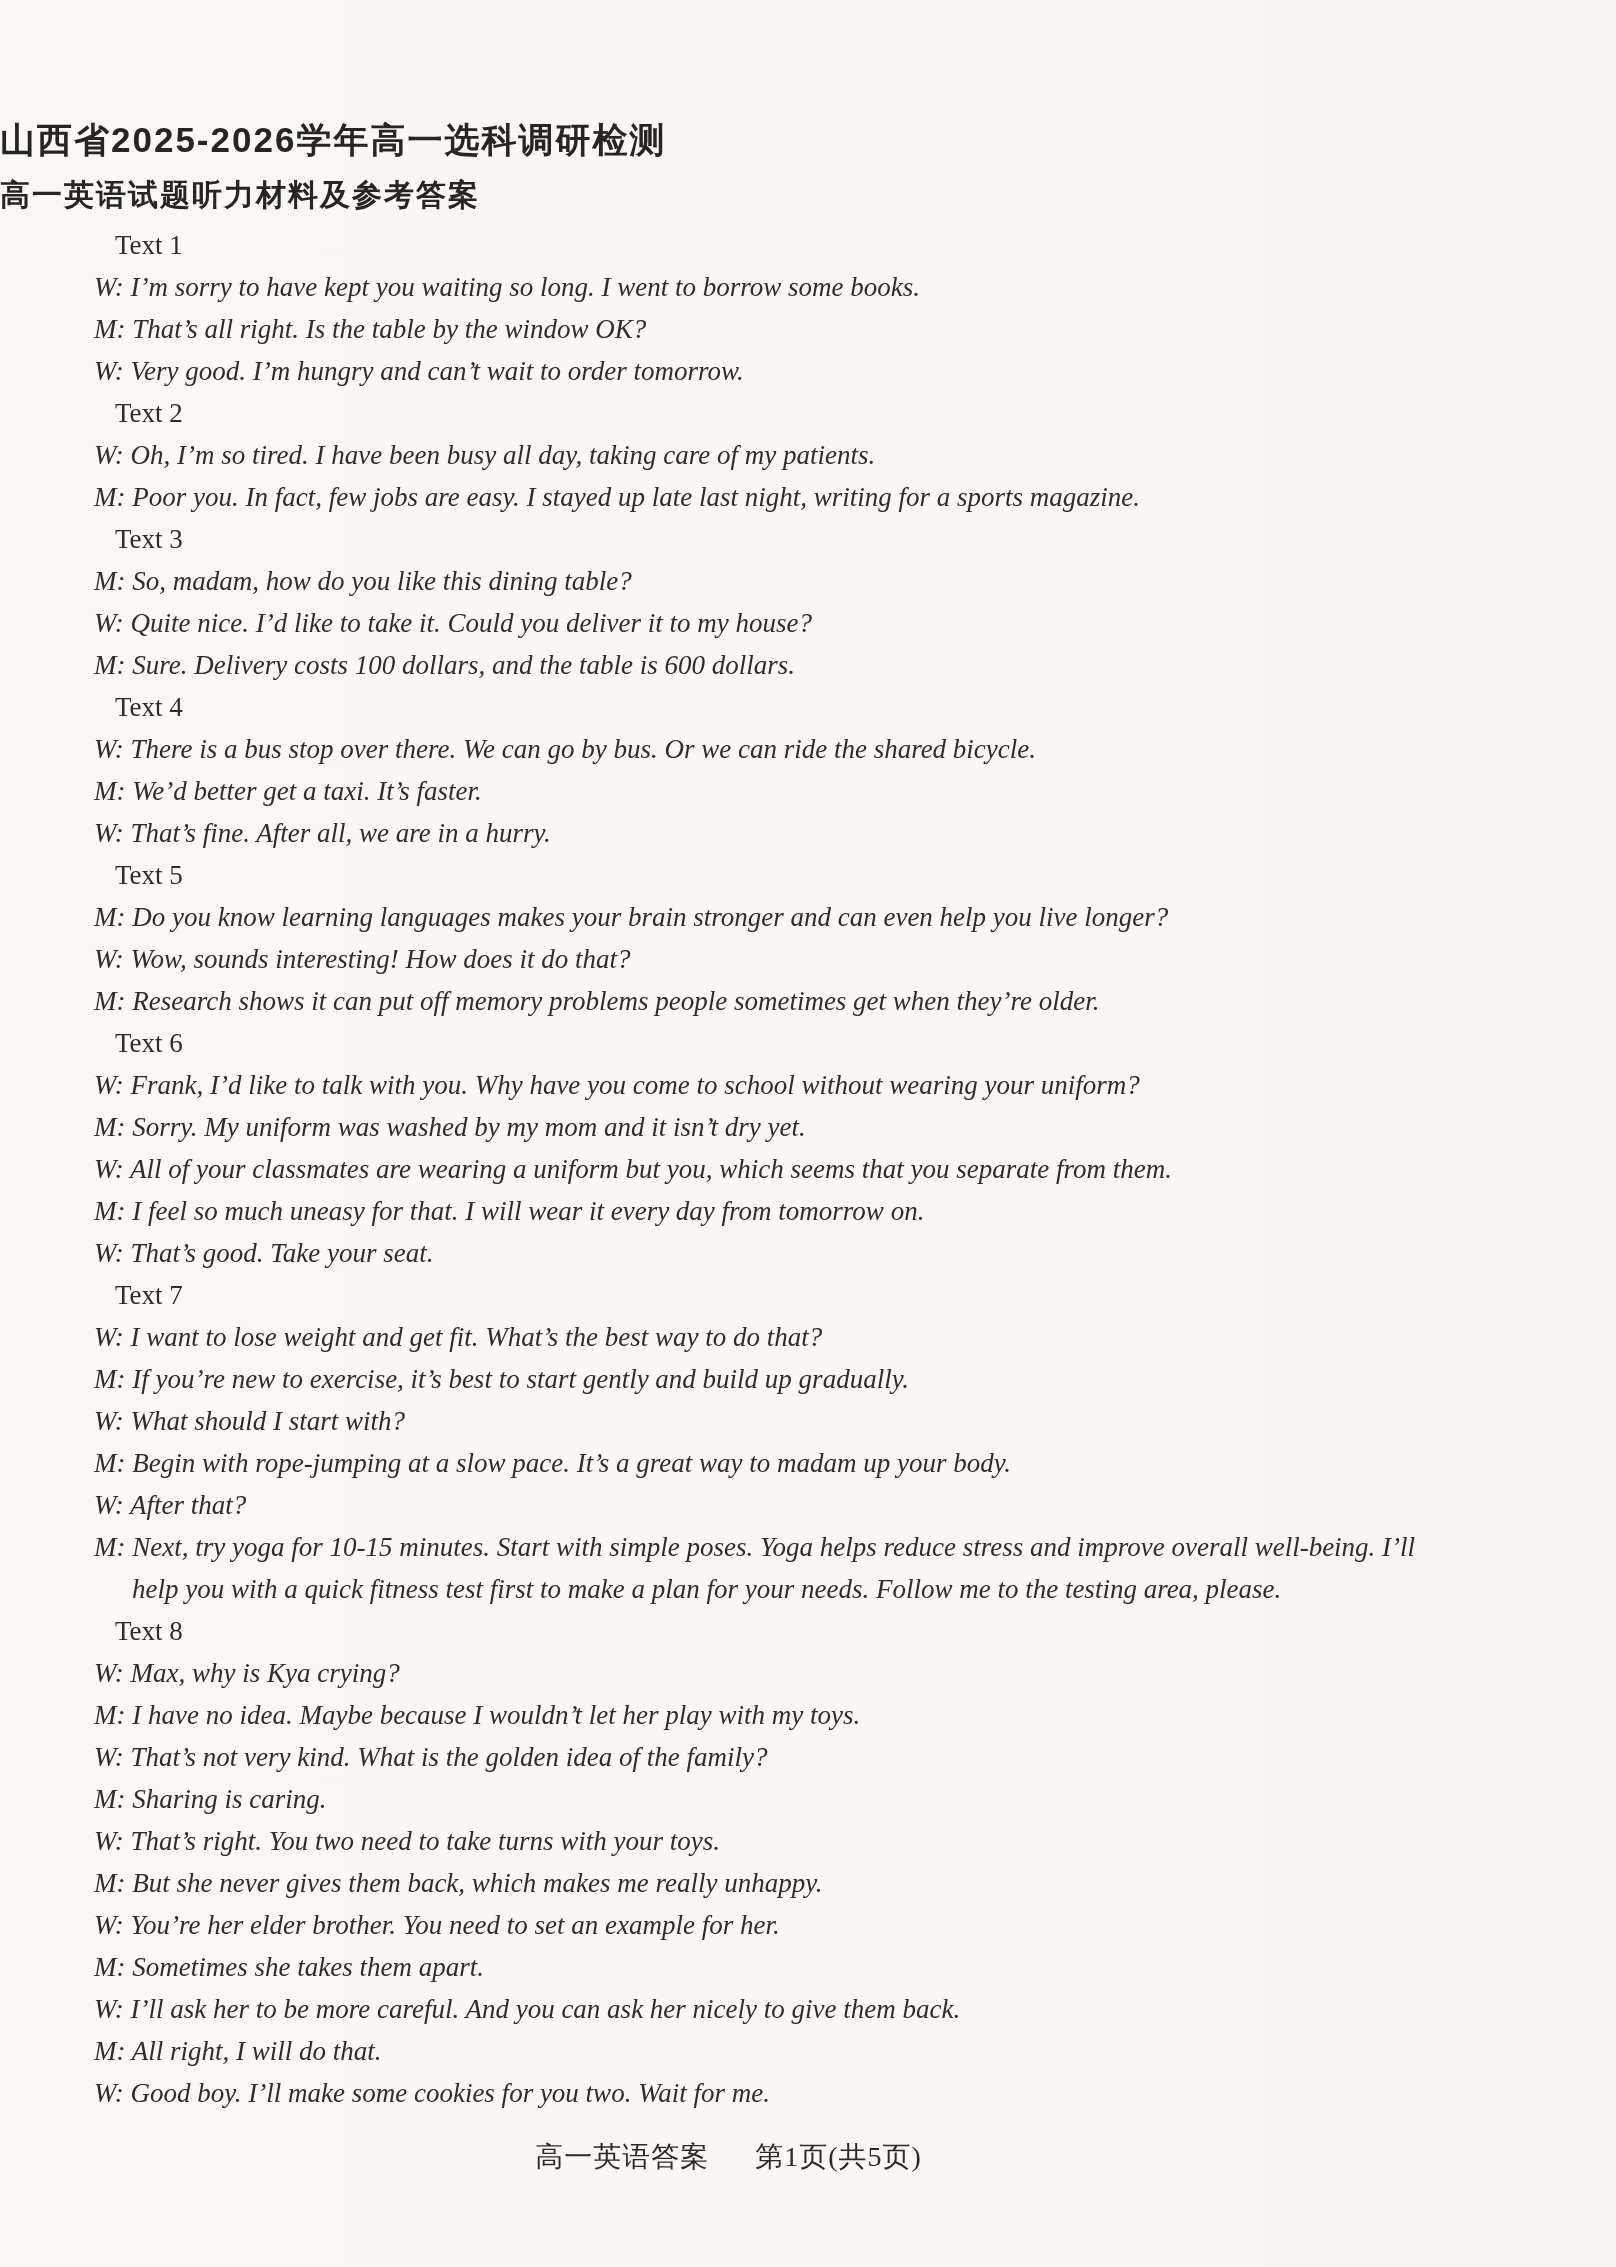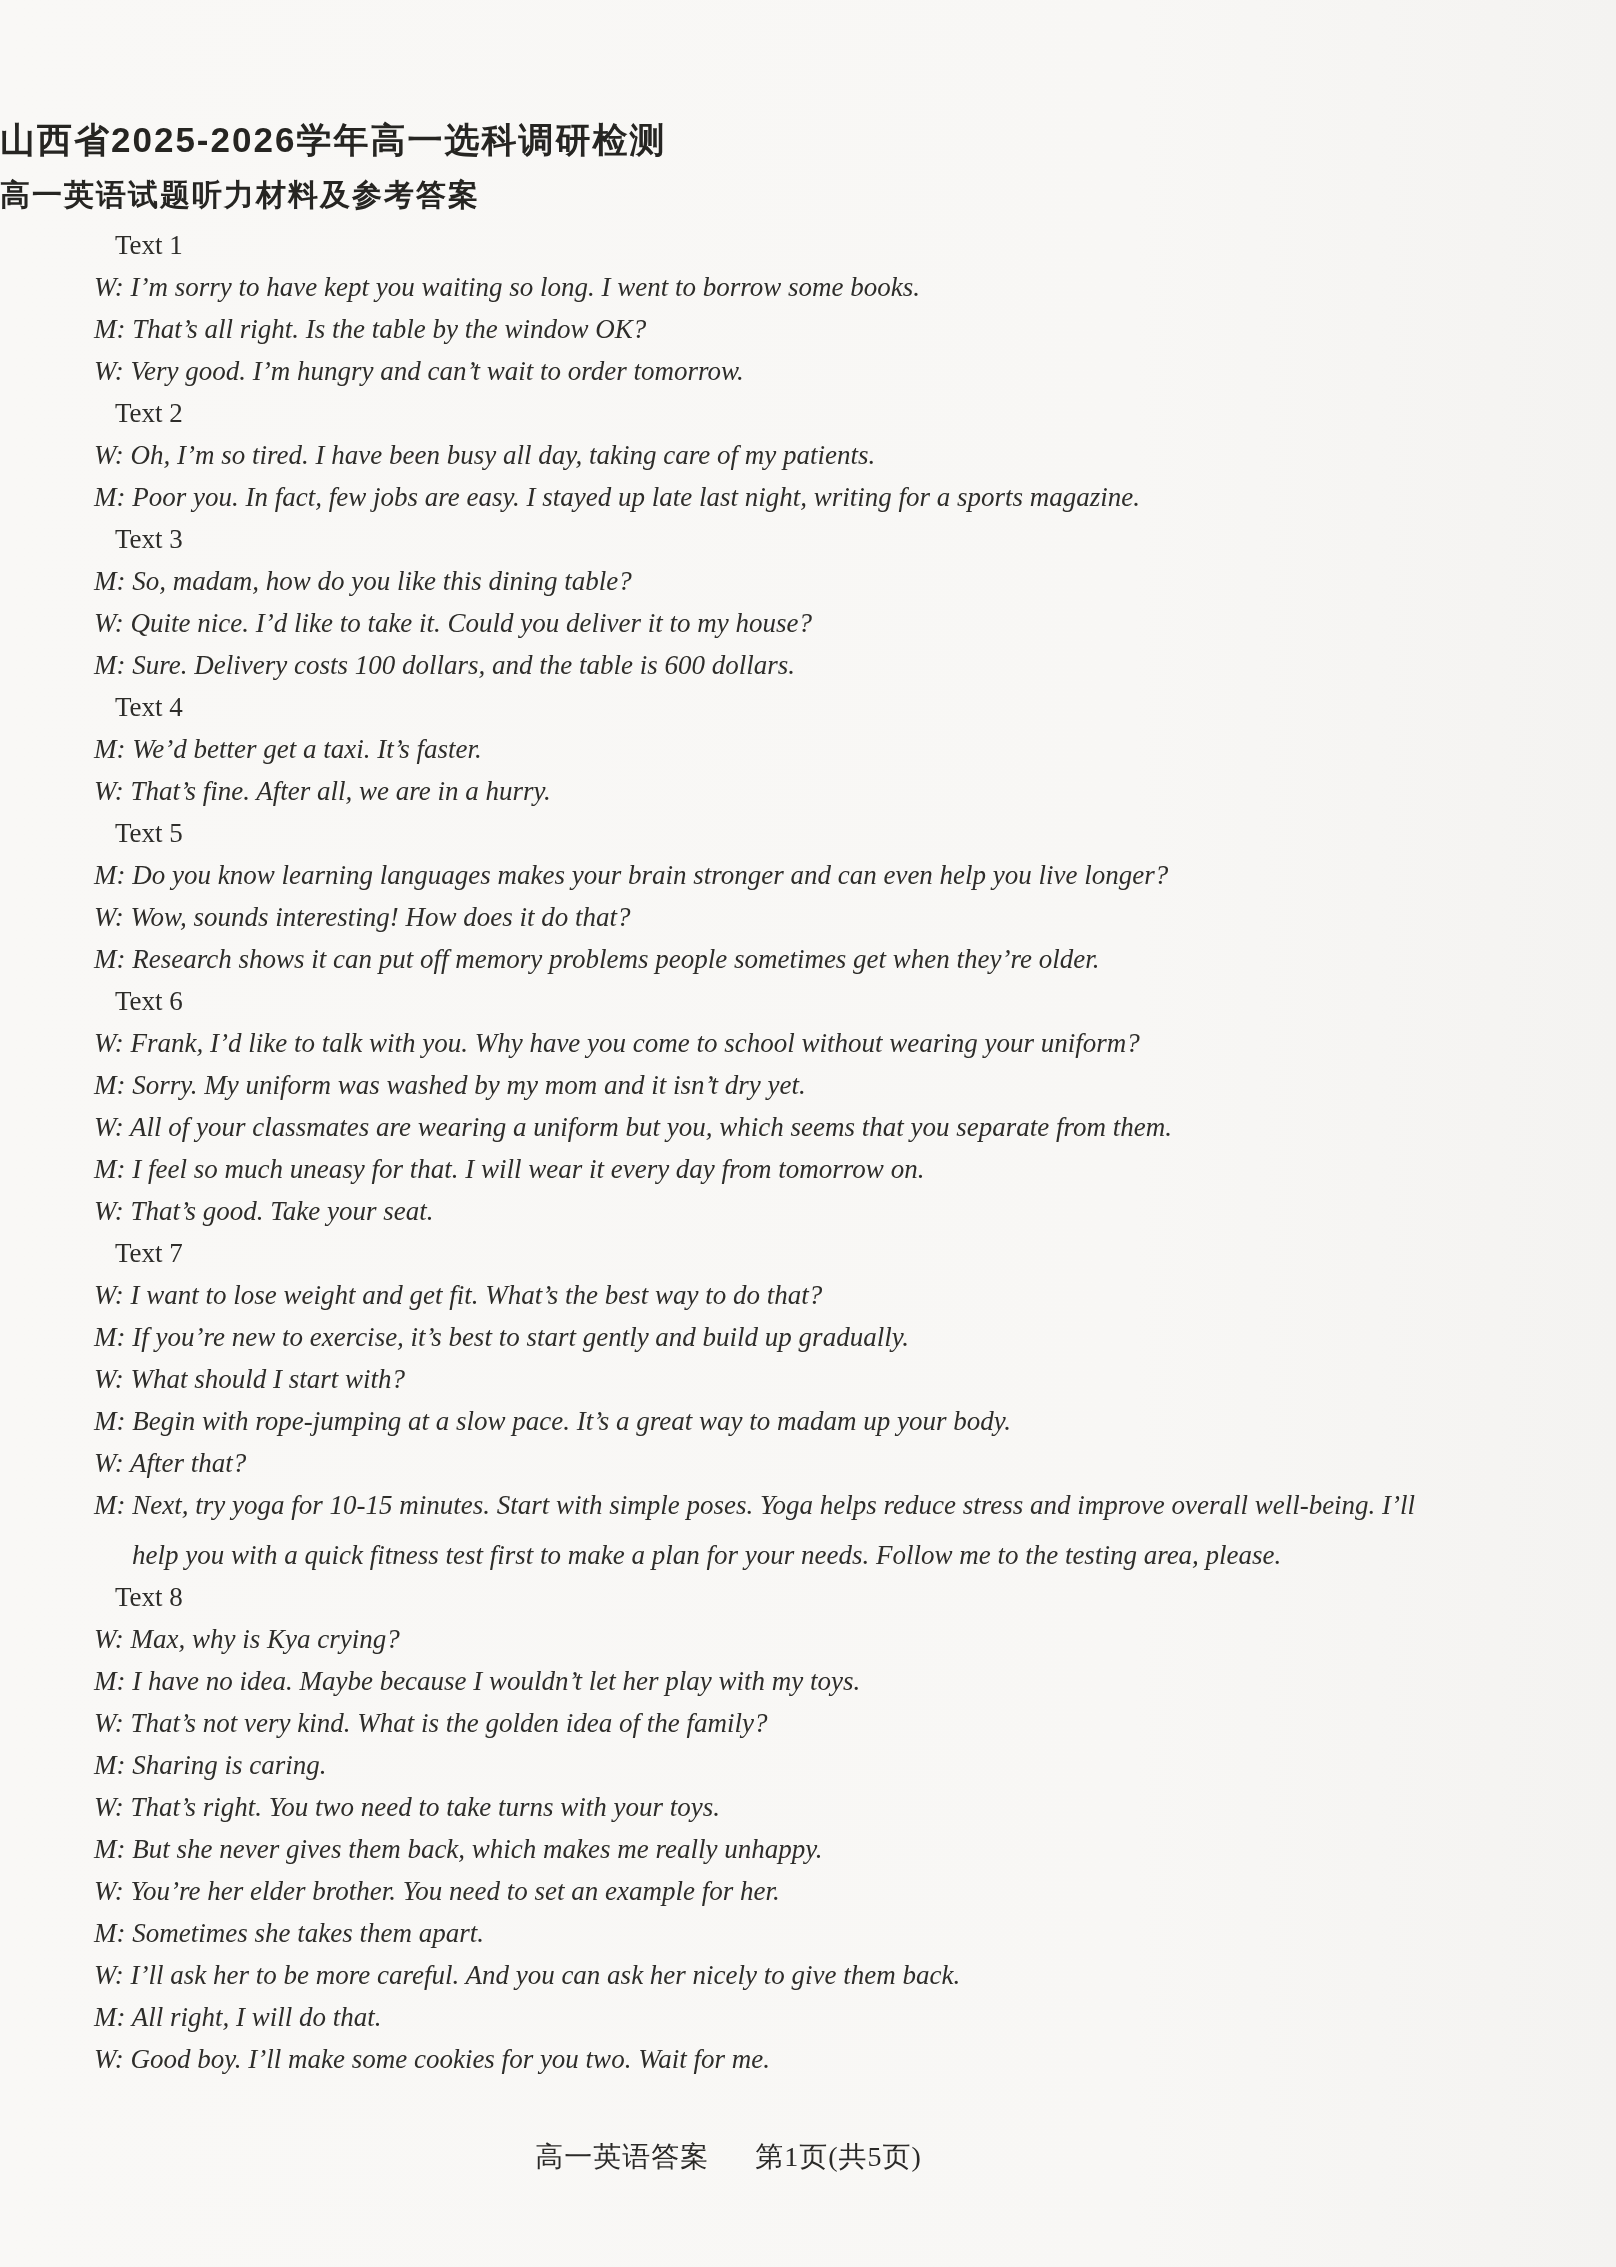--- a/index.html
+++ b/index.html
@@ -48,21 +48,20 @@
     color: #2e2d2a;
   }
   .t-line {
     line-height: 42px;
     height: 42px;
     white-space: nowrap;
     font-style: italic;
   }
   .t-line.cont {
     padding-left: 38px;
-    margin-top: 8px;
   }
   .section-heading {
     line-height: 42px;
     height: 42px;
     white-space: nowrap;
     margin-left: 21px;
   }
   .footer {
     position: absolute;
     top: 2138px;
@@ -94,20 +93,21 @@
       <div class="t-line">M: That’s all right. Is the table by the window OK?</div>
       <div class="t-line">W: Very good. I’m hungry and can’t wait to order tomorrow.</div>
       <div class="section-heading">Text 2</div>
       <div class="t-line">W: Oh, I’m so tired. I have been busy all day, taking care of my patients.</div>
       <div class="t-line">M: Poor you. In fact, few jobs are easy. I stayed up late last night, writing for a sports magazine.</div>
       <div class="section-heading">Text 3</div>
       <div class="t-line">M: So, madam, how do you like this dining table?</div>
       <div class="t-line">W: Quite nice. I’d like to take it. Could you deliver it to my house?</div>
       <div class="t-line">M: Sure. Delivery costs 100 dollars, and the table is 600 dollars.</div>
       <div class="section-heading">Text 4</div>
+      <div class="t-line">W: There is a bus stop over there. We can go by bus. Or we can ride the shared bicycle.</div>
       <div class="t-line">M: We’d better get a taxi. It’s faster.</div>
       <div class="t-line">W: That’s fine. After all, we are in a hurry.</div>
       <div class="section-heading">Text 5</div>
       <div class="t-line">M: Do you know learning languages makes your brain stronger and can even help you live longer?</div>
       <div class="t-line">W: Wow, sounds interesting! How does it do that?</div>
       <div class="t-line">M: Research shows it can put off memory problems people sometimes get when they’re older.</div>
       <div class="section-heading">Text 6</div>
       <div class="t-line">W: Frank, I’d like to talk with you. Why have you come to school without wearing your uniform?</div>
       <div class="t-line">M: Sorry. My uniform was washed by my mom and it isn’t dry yet.</div>
       <div class="t-line">W: All of your classmates are wearing a uniform but you, which seems that you separate from them.</div>

